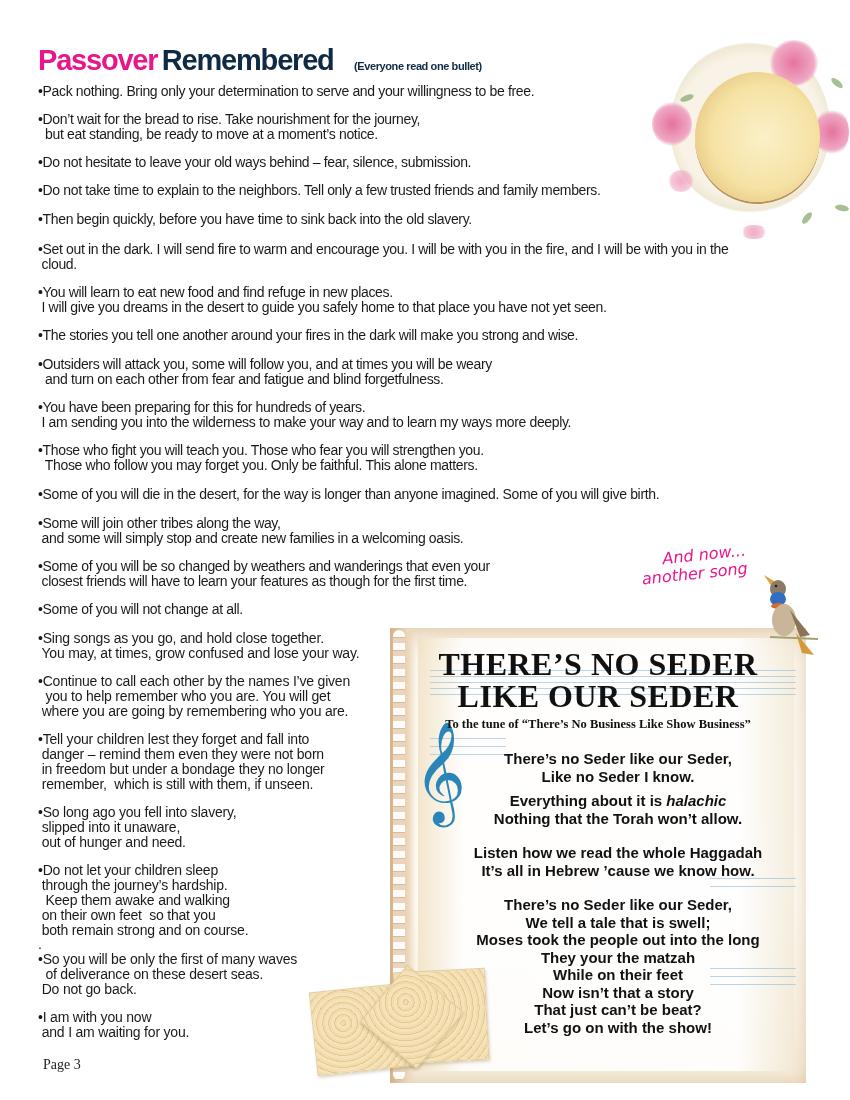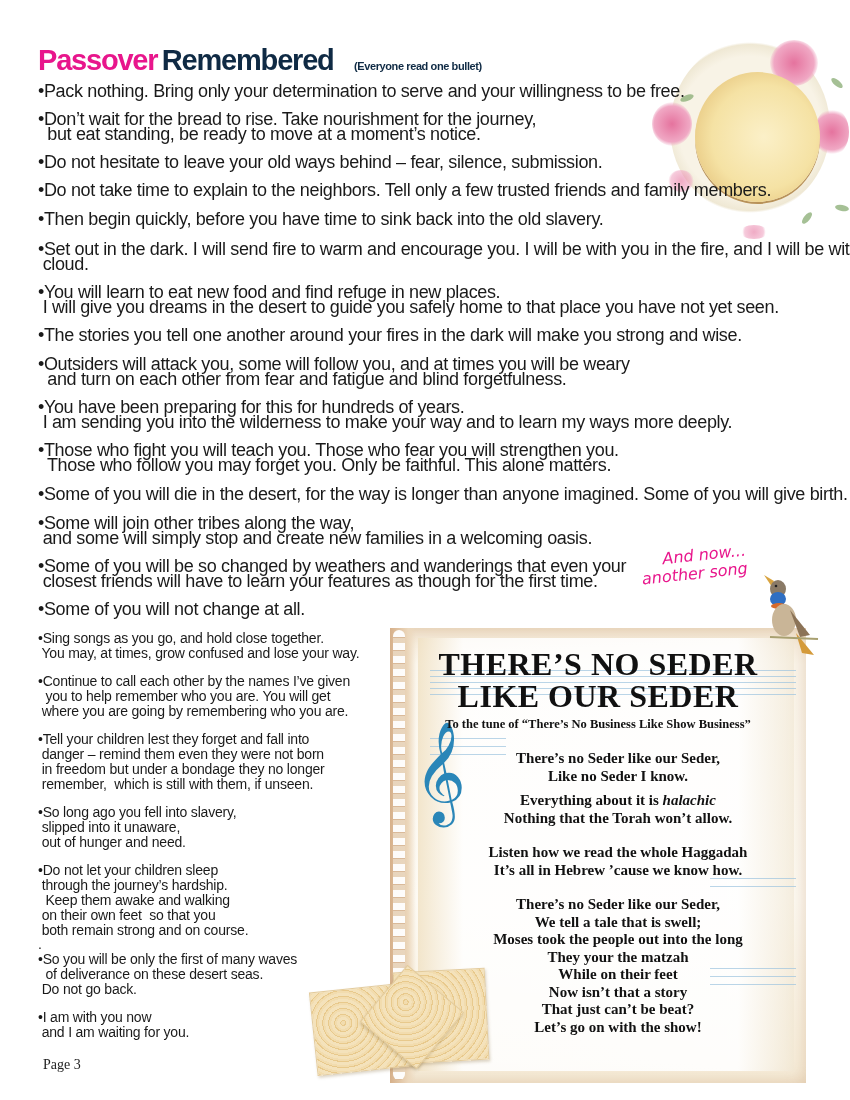--- a/index.html
+++ b/index.html
@@ -5,21 +5,21 @@
   html, body { margin: 0; padding: 0; background: #ffffff; }
   body { width: 850px; height: 1100px; position: relative; overflow: hidden;
          font-family: "Liberation Sans", sans-serif; color: #1a1a1a; }
 
   .title-row { position: absolute; left: 38px; top: 44px; white-space: nowrap; }
   .title-pink { color: #e8168c; font-weight: 700; font-size: 29px; letter-spacing: -1.2px; }
   .title-navy { color: #0f2a44; font-weight: 700; font-size: 29px; letter-spacing: -1.2px; }
   .title-note { color: #0f2a44; font-weight: 700; font-size: 11px; letter-spacing: -0.4px; margin-left: 16px; }
 
   .bullets { position: absolute; left: 38px; top: 0; width: 780px; }
-  .bullet { position: absolute; left: 0; font-size: 18px; line-height: 15px;
+  .bullet { position: absolute; left: 0; font-size: 14px; line-height: 15px;
             letter-spacing: -0.35px; white-space: pre; color: #1a1a1a; }
   .bullet.narrow { font-size: 14px; letter-spacing: -0.2px; }
 
   .page-num { position: absolute; left: 43px; top: 1057px; font-family: "Liberation Serif", serif;
               font-size: 14px; color: #222; }
 
   
   .plate-wrap { position: absolute; left: 640px; top: 20px; width: 210px; height: 210px; }
   .plate-lace { position: absolute; left: 30px; top: 20px; width: 160px; height: 175px; border-radius: 50%;
                 background: radial-gradient(circle, #f8f3e6 60%, #efe8d4 70%, rgba(255,255,255,0) 72%); }
@@ -46,21 +46,21 @@
            background: repeating-linear-gradient(180deg, #ffffff 0 7px, #d9b999 7px 8px, #e9d6be 8px 13px); border-radius: 6px; opacity: .95; }
   .edge { position: absolute; left: 0; top: 0; width: 26px; height: 100%;
           background: linear-gradient(90deg, #d6b08a, #ecd8bd 70%, rgba(236,216,189,0)); }
   .staff { position: absolute; height: 1px; background: #9cc3de; opacity: .7; }
   .clef { position: absolute; left: 24px; top: 100px; font-family: "DejaVu Sans", sans-serif; font-size: 88px; color: #2a86b8; line-height: 1; }
 
   .song-title { position: absolute; left: 0; right: 0; top: 20px; text-align: center;
                 font-family: "Liberation Serif", serif; font-weight: 700; font-size: 32px; line-height: 32px; color: #111; letter-spacing: .5px; }
   .song-sub { position: absolute; left: 0; right: 0; top: 89px; text-align: center; font-family: "Liberation Serif", serif;
               font-weight: 700; font-size: 12.5px; color: #111; }
-  .verse { position: absolute; left: 0; right: 0; text-align: center; font-family: Liberation Serif, serif;
+  .verse { position: absolute; left: 0; right: 0; text-align: center; font-family: Liberation Sans, sans-serif;
            font-weight: 700; font-size: 15px; line-height: 17.5px; color: #111; padding-left: 40px; }
   .verse .it { font-style: italic; }
 
   .matzah-pile { position: absolute; left: 305px; top: 965px; width: 185px; height: 115px; }
   .mz { position: absolute; background: repeating-radial-gradient(circle at 30% 40%, #f2dcae 0 2px, #e8c98c 2px 3px, #f4e2bb 3px 6px);
         border: 1px solid #e3cb9c; box-shadow: 1px 2px 3px rgba(120,90,40,.25); }
 </style>
 </head>
 <body>
 

